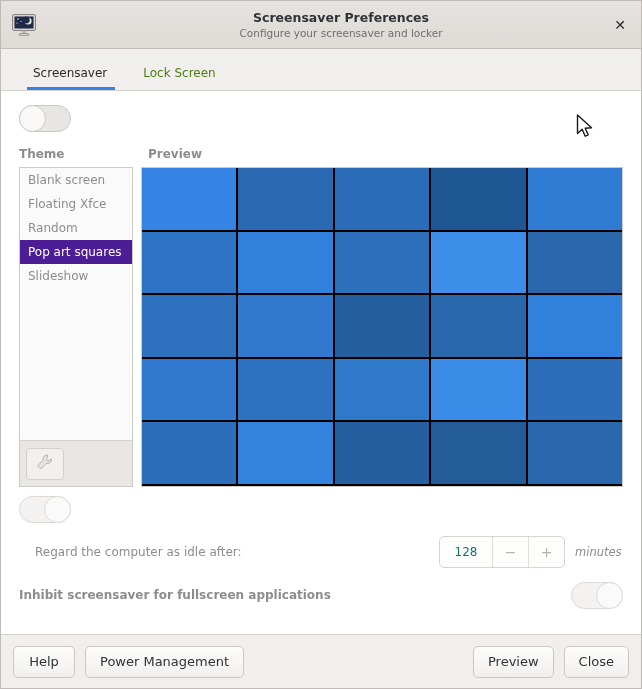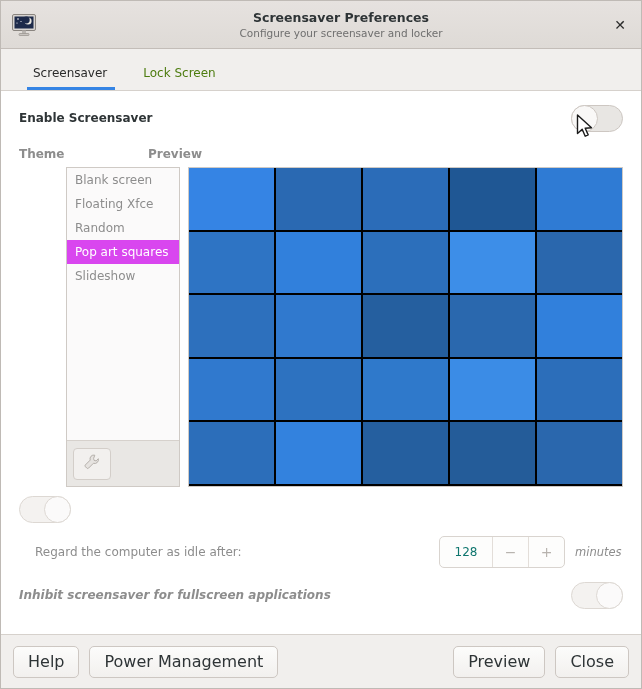--- a/index.html
+++ b/index.html
@@ -193,21 +193,20 @@
   .head-preview {
     font-size: 12px;
     font-weight: bold;
     color: #8d8d8d;
     padding-bottom: 6px;
     padding-left: 7px;
   }
   .panes {
     display: flex;
     height: 320px;
-    margin-left: 47px;
   }
   .theme-pane {
     width: 114px;
     flex: 0 0 auto;
     display: flex;
     flex-direction: column;
     border: 1px solid #cfcac5;
     background: #ffffff;
     box-sizing: border-box;
   }
@@ -219,21 +218,21 @@
   .theme-item {
     font-size: 12px;
     color: #8d8d8d;
     padding: 4px 8px;
     line-height: 16px;
     cursor: pointer;
     white-space: nowrap;
     overflow: hidden;
   }
   .theme-item.selected {
-    background: #d946ef;
+    background: #4c1d95;
     color: #ffffff;
   }
   .theme-toolbar {
     height: 46px;
     flex: 0 0 auto;
     border-top: 1px solid #d6d1cc;
     background: #e9e7e4;
     display: flex;
     align-items: center;
     padding-left: 6px;
@@ -327,21 +326,20 @@
     color: #8d8d8d;
     margin-left: 10px;
     width: 48px;
   }
   .row-inhibit {
     display: flex;
     align-items: center;
     justify-content: space-between;
     height: 44px;
     box-sizing: border-box;
-    font-style: italic;
   }
 
   
   .footer {
     height: 54px;
     min-height: 54px;
     background: #f1efed;
     border-top: 1px solid #d6d1cc;
     display: flex;
     align-items: center;
@@ -350,21 +348,21 @@
     box-sizing: border-box;
   }
   .fgroup { display: flex; gap: 10px; }
   .btn {
     height: 32px;
     min-width: 62px;
     padding: 0 14px;
     border: 1px solid #cdc7c2;
     border-radius: 5px;
     background: linear-gradient(to bottom, #fcfcfb 0%, #f2f0ee 100%);
-    font-size: 16px;
+    font-size: 13px;
     color: #2e3436;
     display: flex;
     align-items: center;
     justify-content: center;
     cursor: pointer;
     box-sizing: border-box;
   }
 
   
   .cursor {
@@ -404,21 +402,20 @@
       <span>Screensaver</span>
     </div>
     <div class="tab">
       <span>Lock Screen</span>
     </div>
   </div>
 
   <div class="content">
 
     <div class="row-enable">
-      <div class="label-bold">Enable Screensaver</div>
       <div class="switch off">
         <div class="knob"></div>
       </div>
     </div>
 
     <div class="section-heads">
       <div class="head-theme">Theme</div>
       <div class="head-preview">Preview</div>
     </div>
 

